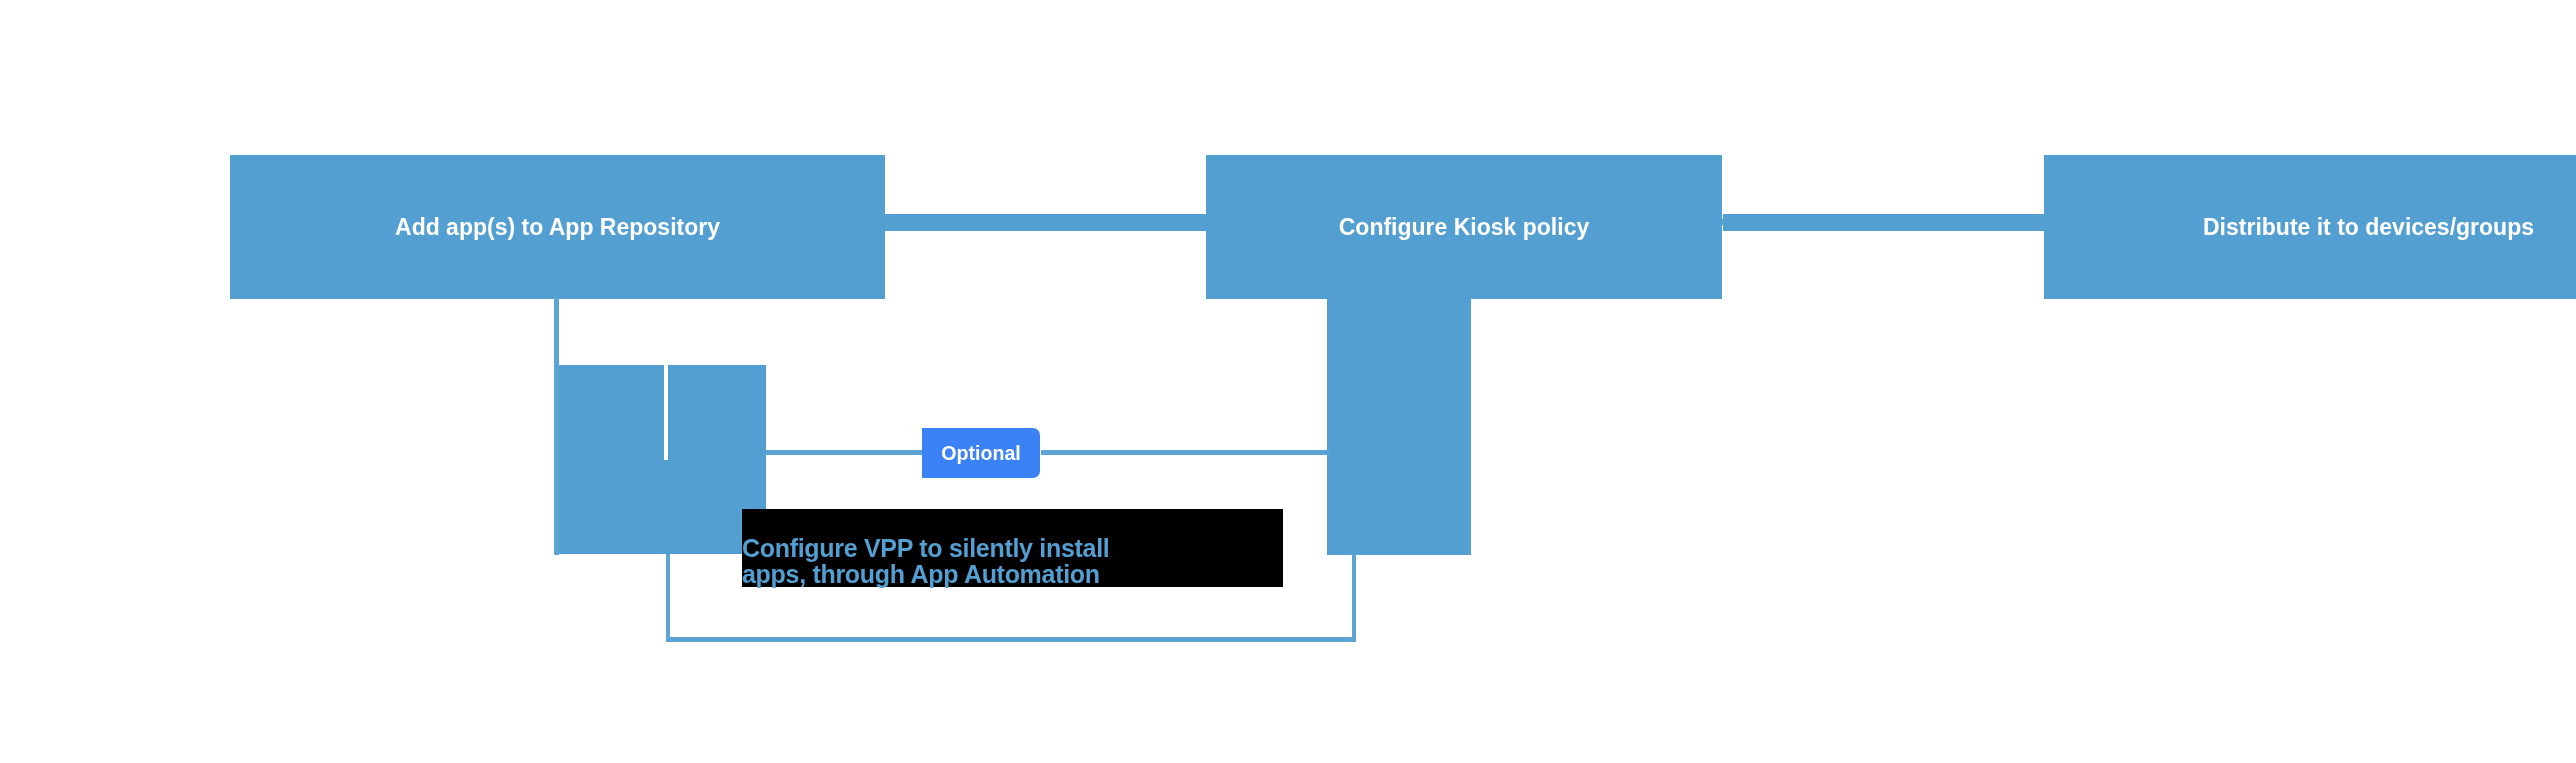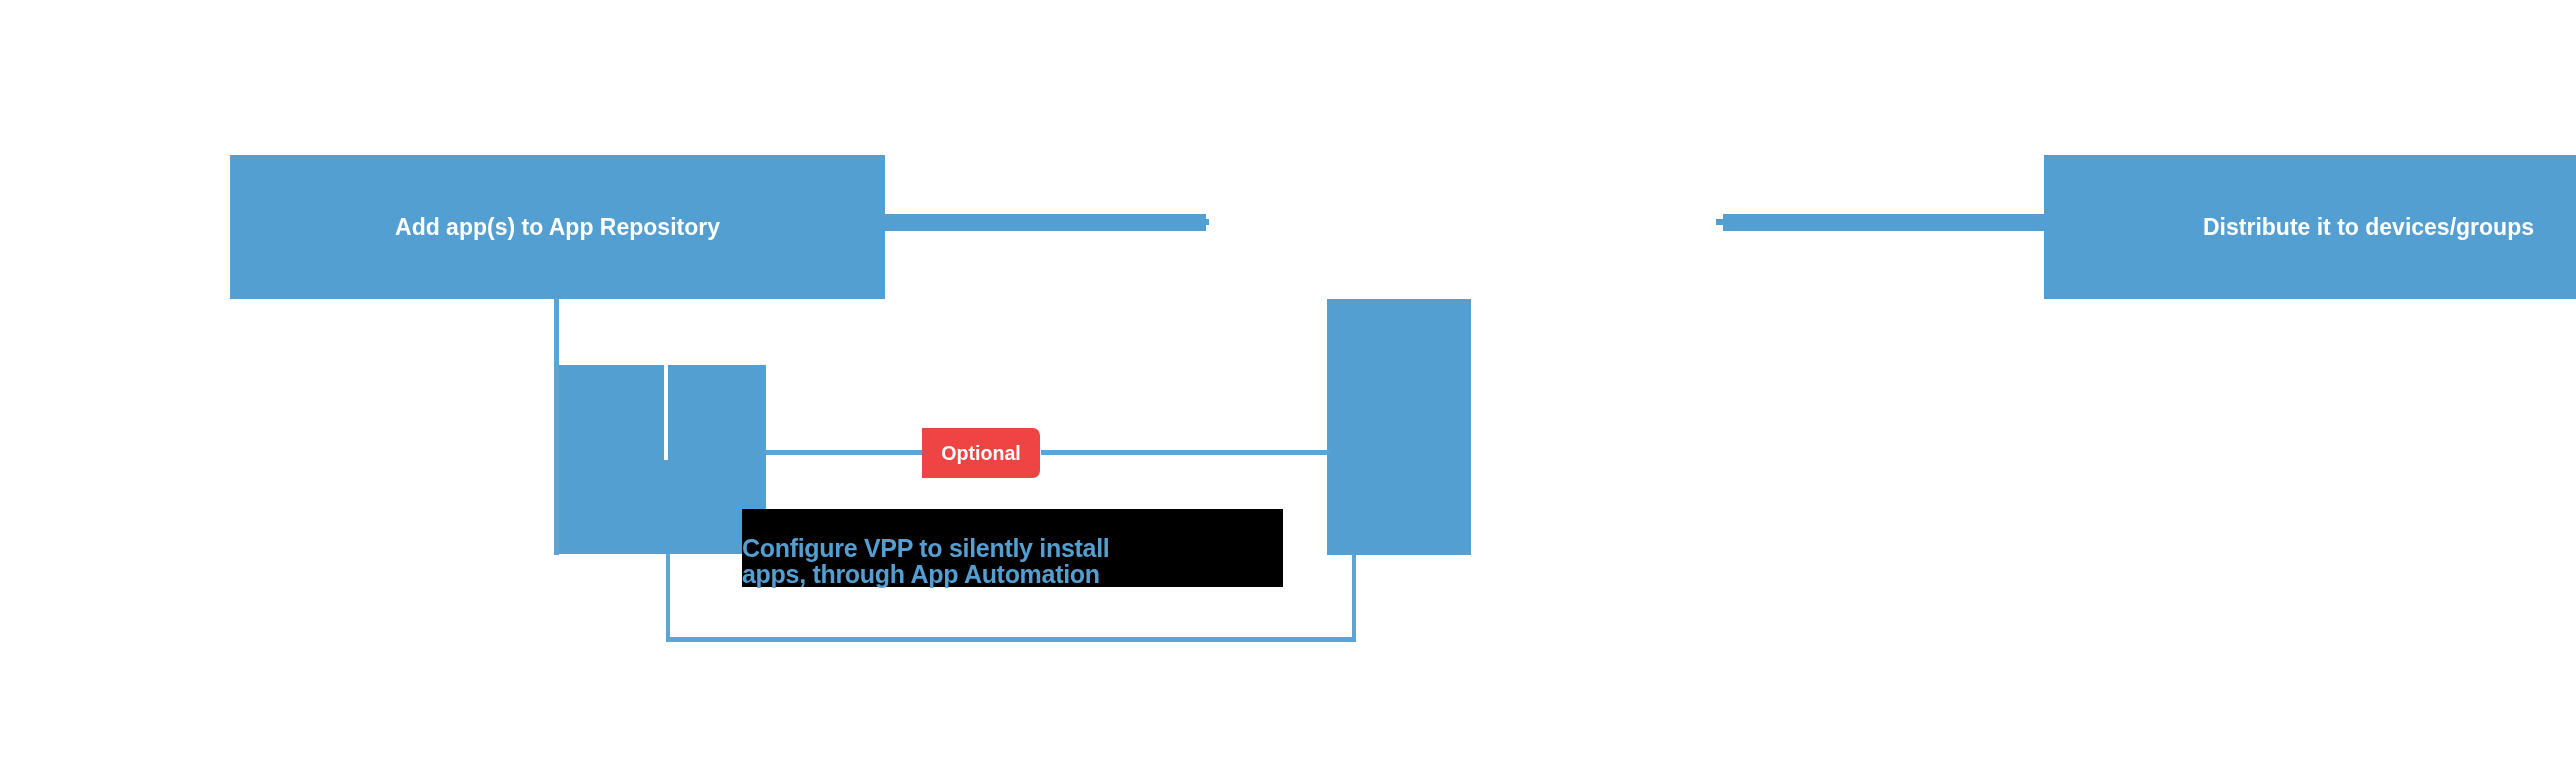--- a/index.html
+++ b/index.html
@@ -61,21 +61,21 @@
 
   
   .tline {
     position: absolute;
     background: #5BA4D4;
   }
 
   
   .opt-badge {
     position: absolute;
-    background: #ef4444;
+    background: #3b82f6;
     border-radius: 0 7.2px 7.2px 0;
     display: flex;
     align-items: center;
     justify-content: center;
     color: #ffffff;
     font-weight: bold;
     box-sizing: border-box;
   }
 
   
@@ -99,20 +99,23 @@
   <div class="nub" style="left:1202px; top:219px; width:7.2px; height:6.2px;"></div>
 
   <div class="conn" style="left:1723px; top:214px; width:321px; height:17px;"></div>
   <div class="nub" style="left:1716px; top:219px; width:8.2px; height:6.2px;"></div>
   <div class="nub" style="left:2041px; top:219px; width:8.2px; height:6.2px;"></div>
 
   <div class="pbox blue" style="left:230px; top:155px; width:655px; height:144px; font-size:23px;">
     <span class="pbox-label">Add app(s) to App Repository</span>
   </div>
 
+  <div class="pbox blue" style="left:1206px; top:155px; width:516px; height:144px; font-size:23px;">
+    <span class="pbox-label">Configure Kiosk policy</span>
+  </div>
 
   <div class="pbox blue" style="left:2044px; top:155px; width:649px; height:144px; font-size:23px;">
     <span class="pbox-label">Distribute it to devices/groups</span>
   </div>
 
   <div class="tline" style="left:554px; top:298px; width:5.2px; height:257px;"></div>
 
   <div class="blk" style="left:559px; top:365px; width:207px; height:189px;"></div>
 
   <div class="gap" style="left:664px; top:365px; width:3.6px; height:95px;"></div>

